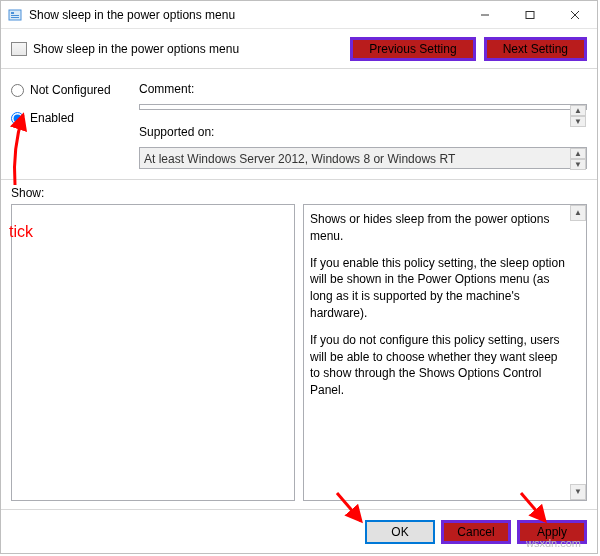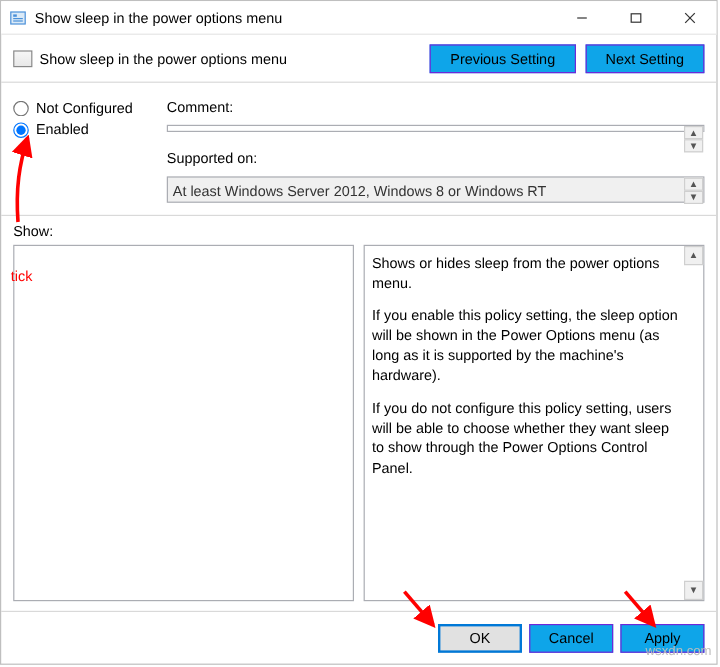--- a/index.html
+++ b/index.html
@@ -49,41 +49,41 @@
     padding: 0 10px;
     border-bottom: 1px solid #d9d9d9;
   }
   .subheader-left { display: flex; align-items: center; gap: 6px; }
   .sub-icon { width: 16px; height: 14px; border: 1px solid #888; background: linear-gradient(#f6f6f6,#e8e8e8); }
   .sub-text { font-size: 12px; }
   .nav-buttons { display: flex; gap: 8px; }
   .btn {
     height: 24px;
     padding: 0 16px;
-    border: 1px solid #6d28d9;
-    background: #0ea5e9;
+    border: 3px solid #6d28d9;
+    background: #b91c1c;
     font-size: 12px;
     font-family: inherit;
     cursor: default;
     display: inline-flex;
     align-items: center;
     justify-content: center;
   }
   
   .settings {
     display: flex;
     padding: 10px;
     gap: 8px;
     border-bottom: 1px solid #d9d9d9;
   }
   .radio-col {
     width: 120px;
     display: flex;
     flex-direction: column;
-    gap: 4px;
+    gap: 14px;
     padding-top: 4px;
   }
   .radio-item { display: flex; align-items: center; gap: 6px; font-size: 12px; position: relative; }
   .info-col { flex: 1; display: flex; flex-direction: column; gap: 12px; }
   .info-row { display: flex; gap: 8px; flex-direction: column; }
   .info-label { width: 78px; text-align: left; padding-top: 3px; font-size: 12px; }
   .comment-box {
     flex: 1; height: 56px; border: 1px solid #abadb3; background: #fff;
     position: relative; font-size: 12px; padding: 2px;
   }
@@ -127,27 +127,27 @@
   
   .red-arrow {
     position: absolute;
     pointer-events: none;
   }
   .tick-label {
     position: absolute;
     left: 8px;
     top: 222px;
     color: #ff0000;
-    font-size: 12px;
+    font-size: 16px;
     font-family: "Segoe UI", sans-serif;
     pointer-events: none;
   }
   .watermark {
     position: absolute;
-    right: 4px;
+    right: 16px;
     bottom: 4px;
     font-size: 11px;
     color: #bdbdbd;
     margin-left: 41px;
   }
   input[type=radio] { width:13px; height:13px; }
 </style>
 </head>
 <body>
 
@@ -232,21 +232,21 @@
 
   <div class="labels-row">
     <div>Show:</div>
   </div>
 
   <div class="panels">
     <div class="panel options-panel"></div>
     <div class="panel help-panel">
       <p>Shows or hides sleep from the power options menu.</p>
       <p>If you enable this policy setting, the sleep option will be shown in the Power Options menu (as long as it is supported by the machine's hardware).</p>
-      <p>If you do not configure this policy setting, users will be able to choose whether they want sleep to show through the Power Options Control Panel.</p>
+      <p>If you do not configure this policy setting, users will be able to choose whether they want sleep to show through the Shows Options Control Panel.</p>
       <div class="vscroll-btns" style="top:0;bottom:0;">
           <div>▲</div>
           <div>▼</div>
         </div>
     </div>
   </div>
 
   <div class="footer">
     <button class="btn btn-primary btn-fixed">OK</button>
     <button class="btn btn-fixed">Cancel</button>

